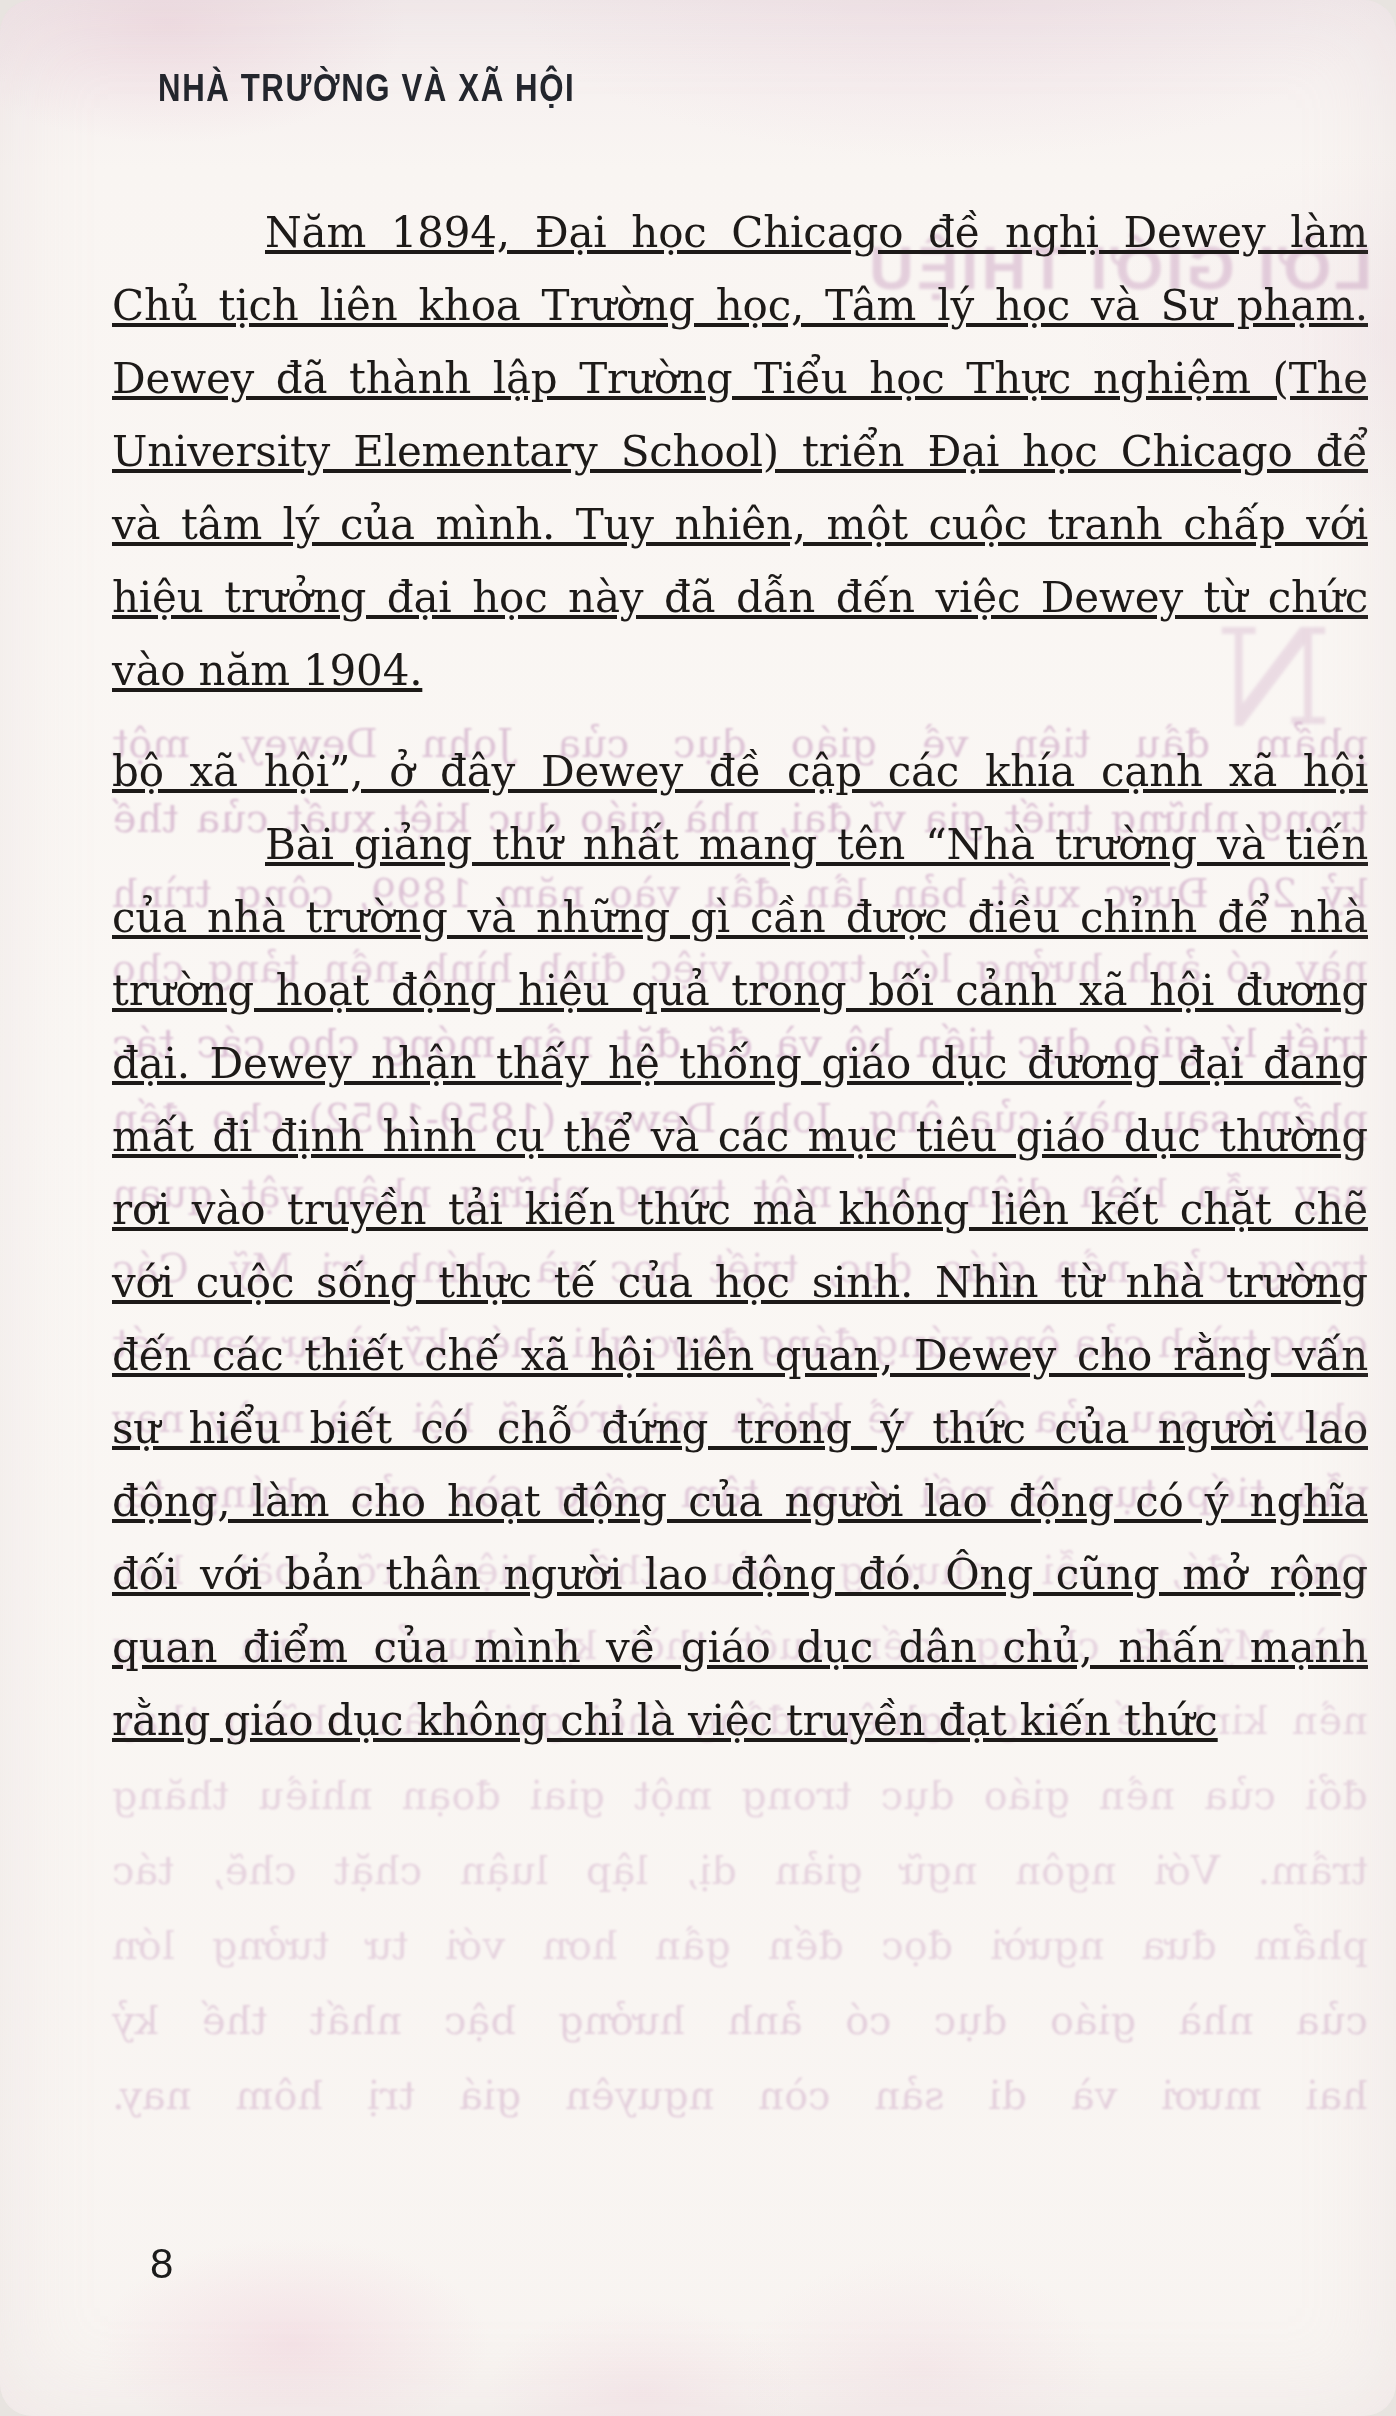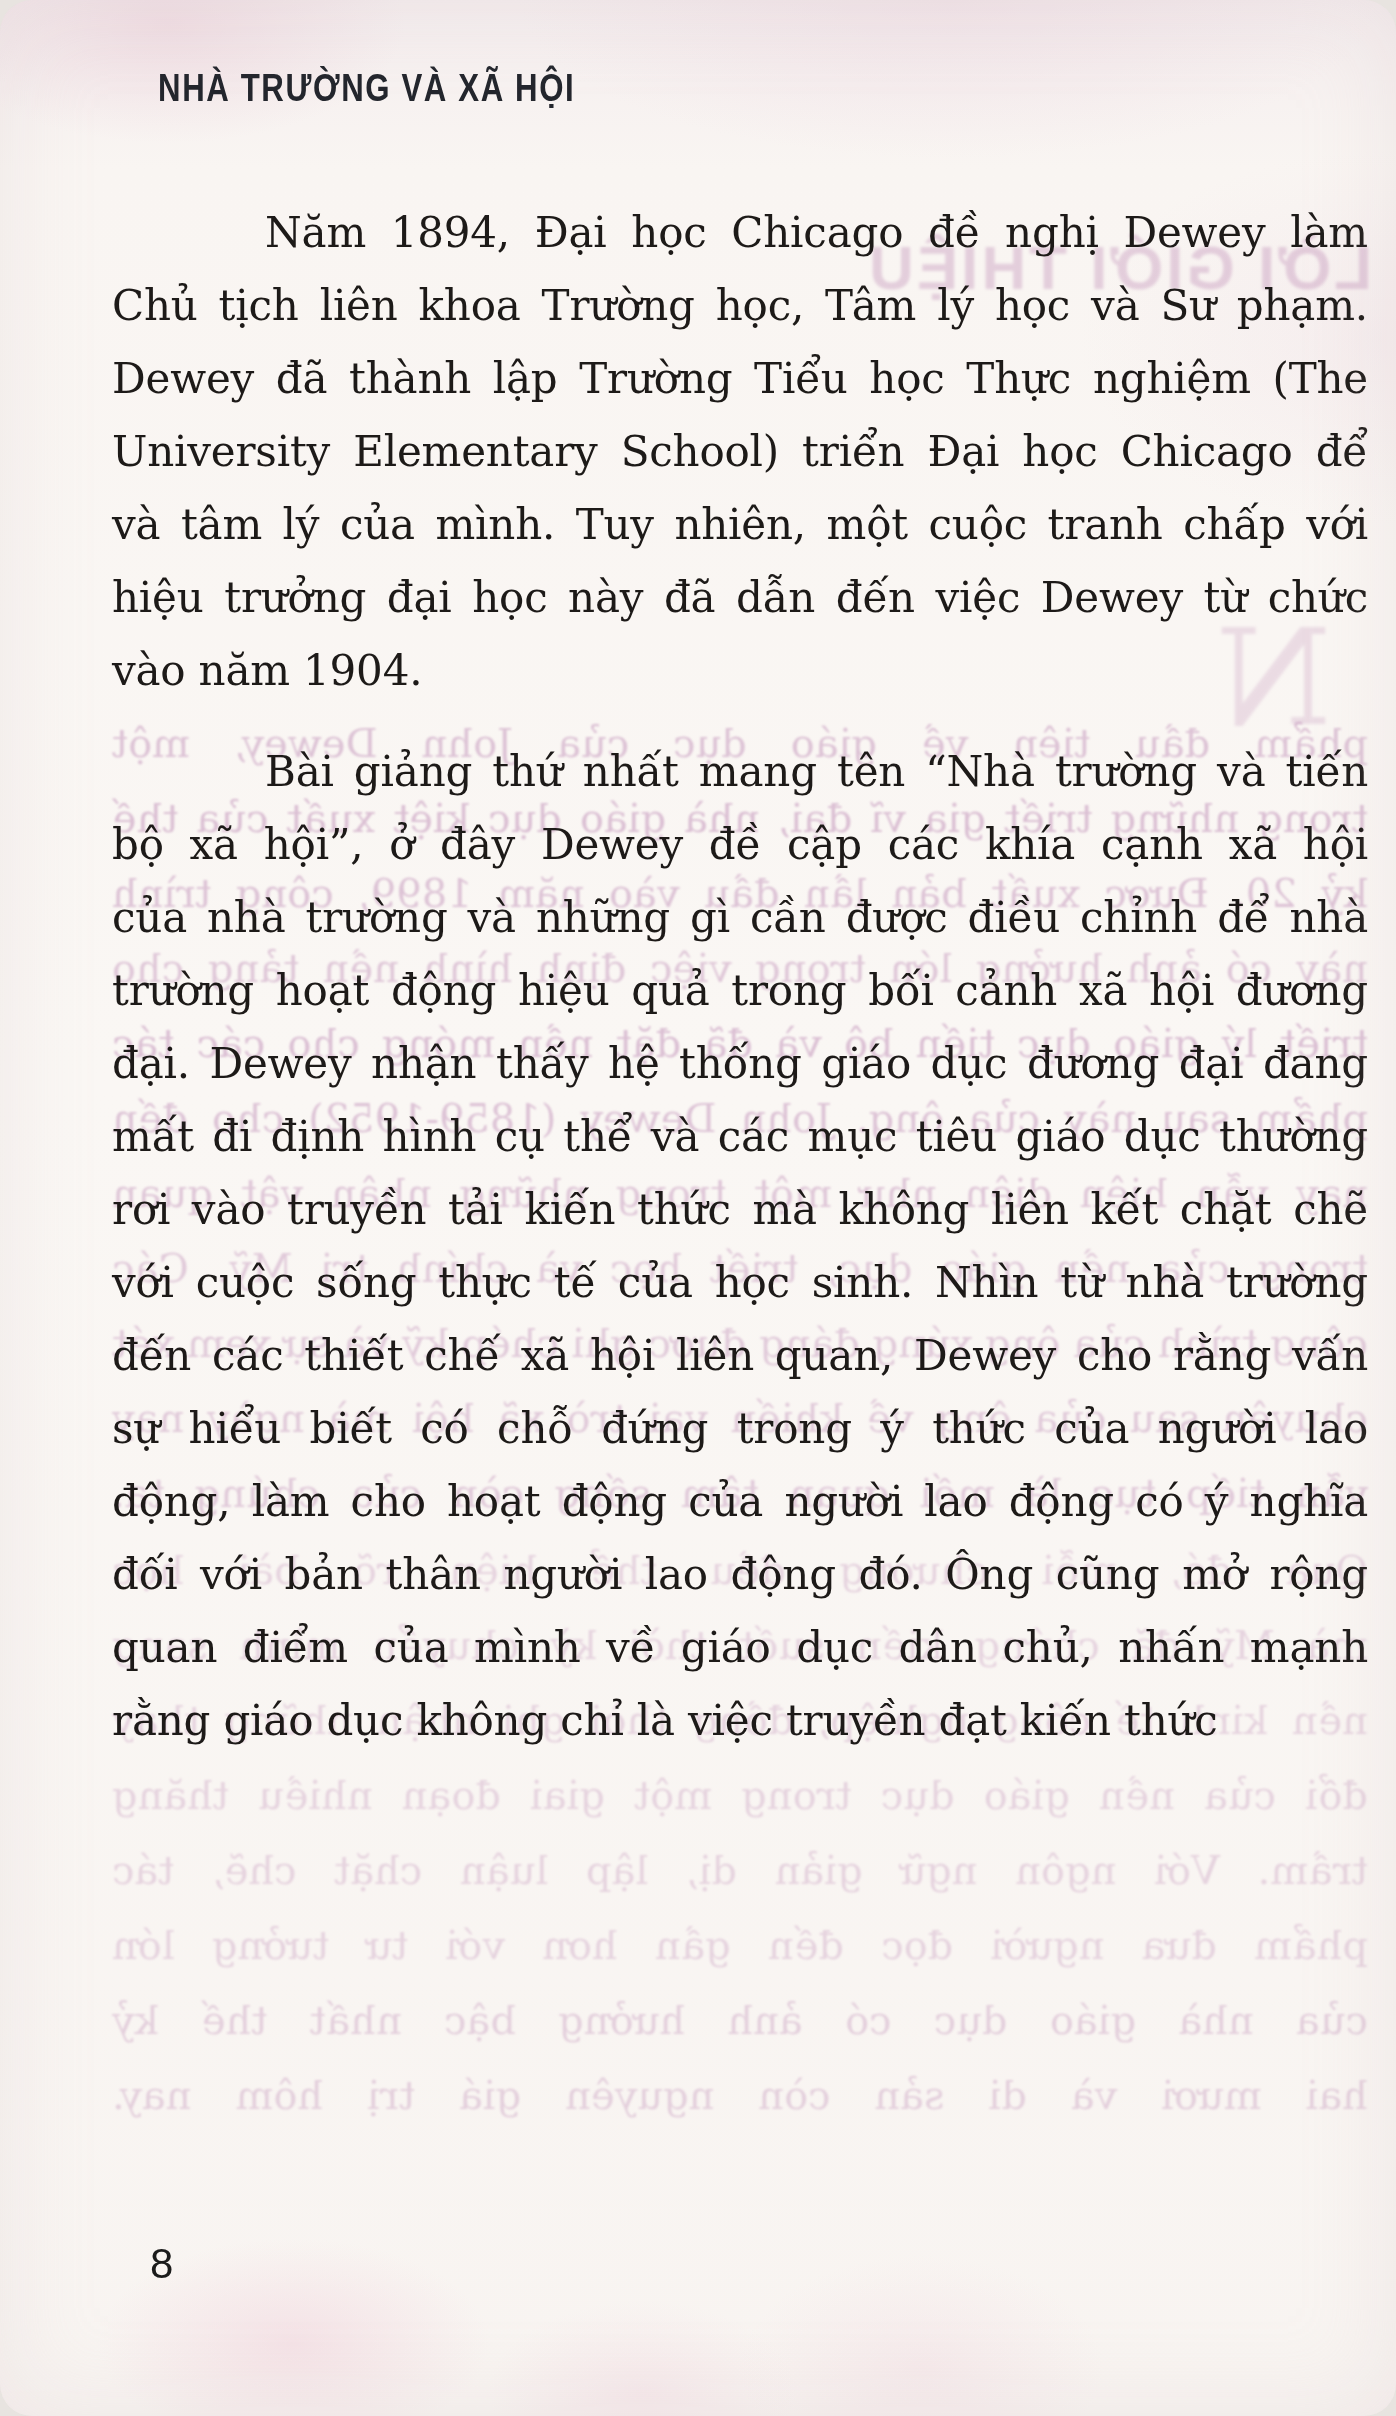--- a/index.html
+++ b/index.html
@@ -49,21 +49,21 @@
     text-align:justify; text-align-last:justify;
     white-space:nowrap; overflow:hidden;
     filter:blur(1.2px);
   }
   
   .body-text {
     position:absolute; left:112px; top:196px; width:1256px;
     font-family:"DejaVu Serif",serif;
     font-size:42px; letter-spacing:-.2px; color:#1d1a18;
   }
-  .para { margin:0 0 28px 0; }
+  .para { margin:0 0 28px 0;text-decoration:underline; }
   .line {
     height:73px; line-height:73px;
     text-align:justify; text-align-last:justify;
     overflow:visible; white-space:nowrap;
   }
   .line.indent { padding-left:153px; }
   .line.last { text-align-last:left; }
   
   .page-number {
     position:absolute; left:150px; top:2240px;
@@ -111,22 +111,22 @@
     <div class="para">
         <div class="line indent">Năm 1894, Đại học Chicago đề nghị Dewey làm</div>
         <div class="line">Chủ tịch liên khoa Trường học, Tâm lý học và Sư phạm.</div>
         <div class="line">Dewey đã thành lập Trường Tiểu học Thực nghiệm (The</div>
         <div class="line">University Elementary School) triển Đại học Chicago để</div>
         <div class="line">và tâm lý của mình. Tuy nhiên, một cuộc tranh chấp với</div>
         <div class="line">hiệu trưởng đại học này đã dẫn đến việc Dewey từ chức</div>
         <div class="line last">vào năm 1904.</div>
       </div>
     <div class="para">
+        <div class="line">bộ xã hội”, ở đây Dewey đề cập các khía cạnh xã hội</div>
         <div class="line indent">Bài giảng thứ nhất mang tên “Nhà trường và tiến</div>
-        <div class="line">bộ xã hội”, ở đây Dewey đề cập các khía cạnh xã hội</div>
         <div class="line">của nhà trường và những gì cần được điều chỉnh để nhà</div>
         <div class="line">trường hoạt động hiệu quả trong bối cảnh xã hội đương</div>
         <div class="line">đại. Dewey nhận thấy hệ thống giáo dục đương đại đang</div>
         <div class="line">mất đi định hình cụ thể và các mục tiêu giáo dục thường</div>
         <div class="line">rơi vào truyền tải kiến thức mà không liên kết chặt chẽ</div>
         <div class="line">với cuộc sống thực tế của học sinh. Nhìn từ nhà trường</div>
         <div class="line">đến các thiết chế xã hội liên quan, Dewey cho rằng vấn</div>
         <div class="line">sự hiểu biết có chỗ đứng trong ý thức của người lao</div>
         <div class="line">động, làm cho hoạt động của người lao động có ý nghĩa</div>
         <div class="line">đối với bản thân người lao động đó. Ông cũng mở rộng</div>

